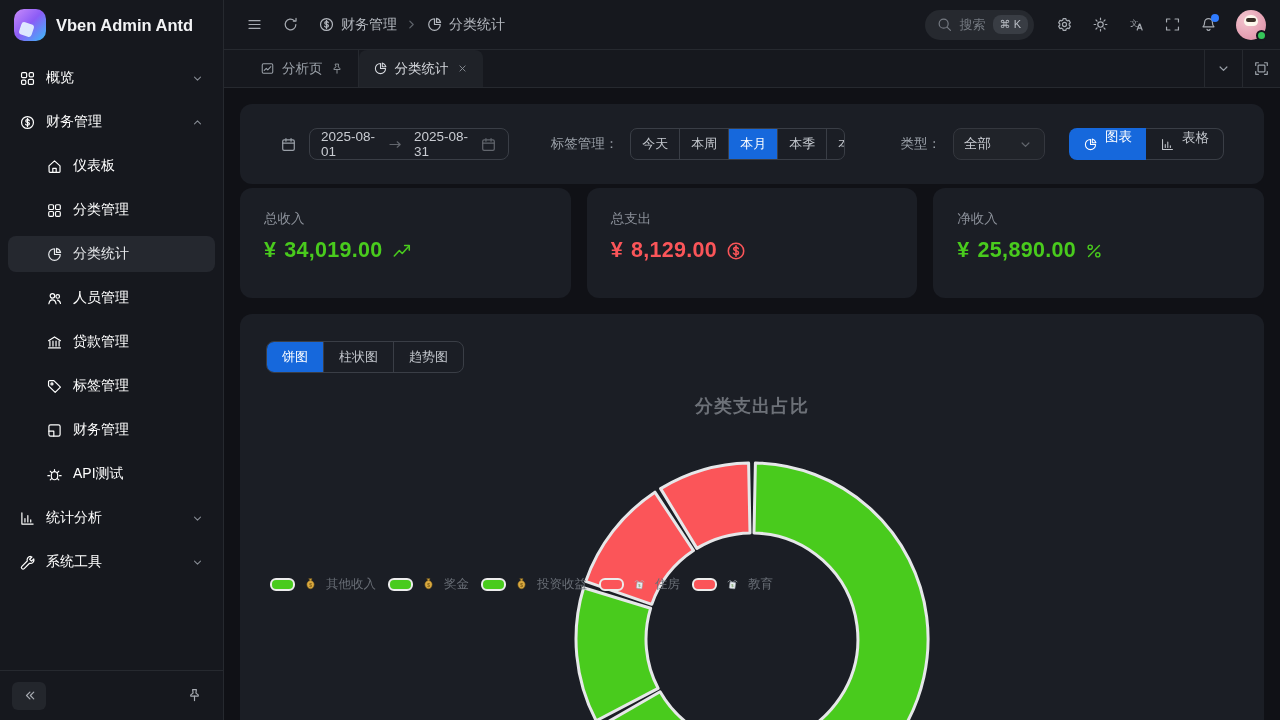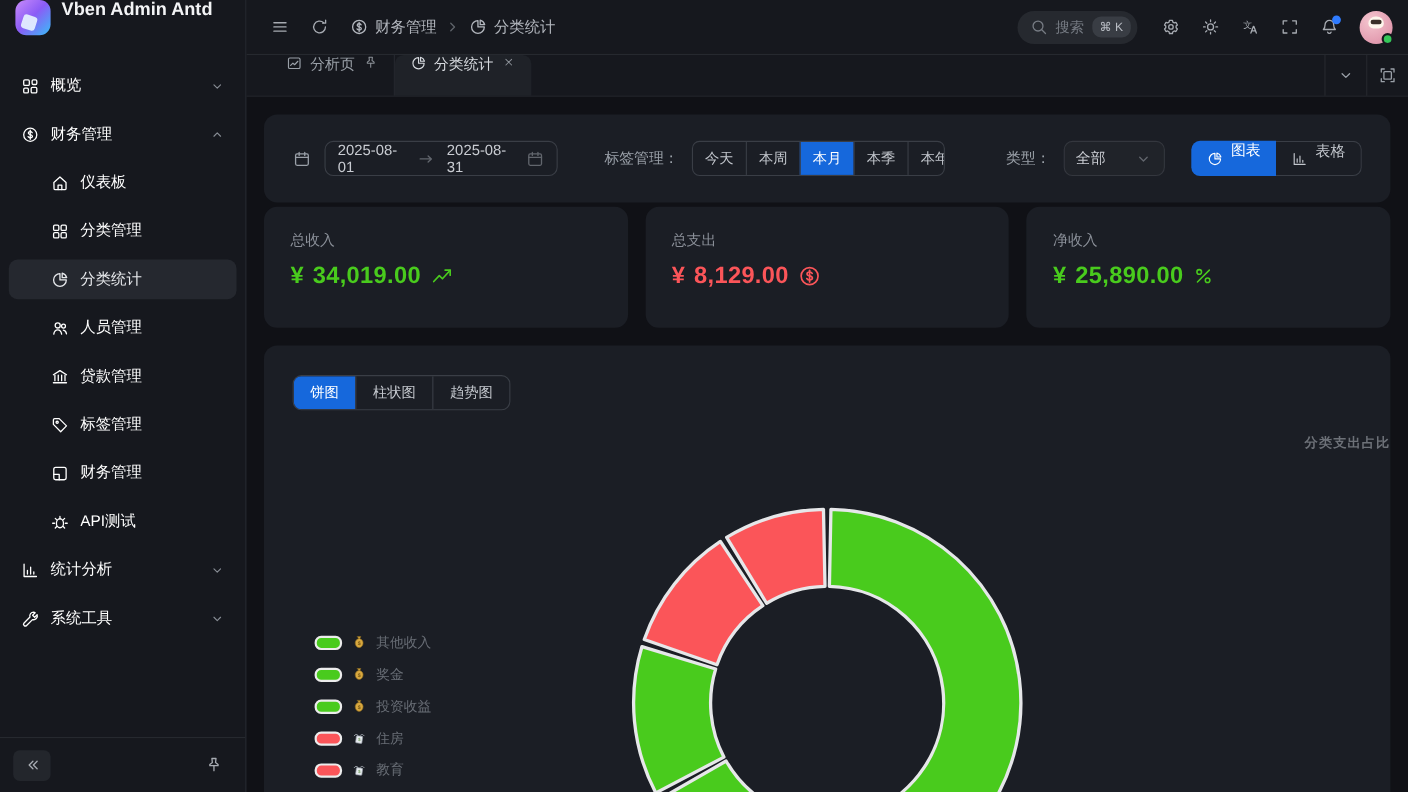--- a/index.html
+++ b/index.html
@@ -15,21 +15,21 @@
     --txt:#c9ccd2; --muted:#9aa0a8; --dim:#6b7078;
     --accent:#1668dc; --green:#49cb1d; --red:#fb5559;
     --item-active:#25282f;
   }
   svg{display:block}
   .ico{display:inline-flex;align-items:center;justify-content:center;color:inherit;flex:none}
 
   
   .sidebar{position:absolute;left:0;top:0;width:224px;height:720px;background:var(--panel);
     border-right:1px solid var(--border);display:flex;flex-direction:column;z-index:3}
-  .logo-row{height:50px;display:flex;gap:10px;padding:0 14px;flex:none}
+  .logo-row{height:50px;display:flex;align-items:center;gap:10px;padding:0 14px;flex:none}
   .logo-mark{width:32px;height:32px;border-radius:10px;flex:none;
     background:linear-gradient(135deg,#c98bfa 0%,#8b5cf6 48%,#38bdf8 100%);
     position:relative;overflow:hidden}
   .logo-mark::after{content:"";position:absolute;left:6px;bottom:5px;width:13px;height:13px;
     background:#e7f5ff;border-radius:3px;transform:rotate(18deg);opacity:.9}
   .logo-title{color:#f2f3f5;font-weight:700;font-size:16.5px;white-space:nowrap}
   .menu{flex:1;padding:10px 8px 0;overflow:hidden}
   .menu-item{height:36px;margin-bottom:8px;border-radius:8px;display:flex;align-items:center;
     gap:10px;color:#ffffff;cursor:pointer;padding:0 10px}
   .menu-item.l0{padding-left:11px}
@@ -63,35 +63,35 @@
     background:radial-gradient(circle at 35% 30%,#f4c6cf 0%,#e5a1b4 60%,#d98ca4 100%)}
   .avatar::before{content:"";position:absolute;left:8px;top:5px;width:14px;height:11px;border-radius:7px 7px 5px 5px;background:#fdf6ec}
   .avatar::after{content:"";position:absolute;left:10px;top:8px;width:10px;height:4px;border-radius:2px;background:#3a2f28}
   .dot-green{position:absolute;right:-1px;bottom:-1px;width:11px;height:11px;border-radius:50%;
     background:#35c759;border:2px solid var(--panel)}
 
   
   .tabbar{position:absolute;left:224px;top:50px;right:0;height:38px;background:var(--panel);
     border-bottom:1px solid var(--border);display:flex;align-items:stretch}
   .tabs{display:flex;align-items:stretch;padding-left:22px}
-  .tab{display:flex;align-items:flex-start;gap:7px;padding:0 14px;color:#9aa0a8;font-size:13.5px;
+  .tab{display:flex;align-items:center;gap:7px;padding:0 14px;color:#9aa0a8;font-size:13.5px;
     cursor:pointer;border-right:1px solid var(--border);white-space:nowrap}
   .tab.active{background:#1f2228;color:#d6d9de;border-radius:8px 8px 0 0;border-right:none}
   .tab .t-close,.tab .t-pin{color:#8b9097}
   .tab-tools{margin-left:auto;display:flex;align-items:stretch}
   .tab-tool{width:38px;display:flex;align-items:center;justify-content:center;color:#9aa0a8;
     border-left:1px solid var(--border);cursor:pointer}
 
   
   .content{position:absolute;left:224px;top:88px;right:0;height:632px;background:var(--bg);
     padding:16px;overflow:hidden}
   .card{background:var(--card);border-radius:12px}
 
   
-  .filter-card{height:80px;display:flex;align-items:center;padding:0 26px;gap:12px}
+  .filter-card{height:80px;display:flex;align-items:center;padding:0 40px;gap:12px}
   .cal-lead{color:#9aa0a8}
   .range-picker{height:32px;border:1px solid var(--border2);border-radius:8px;display:flex;
     align-items:center;gap:10px;padding:0 11px;color:#c9ccd2;font-size:13.5px;cursor:pointer}
   .range-picker .rp-arrow,.range-picker .rp-cal{color:#62666d}
   .flabel{color:#9aa0a8;font-size:13.5px;margin-left:30px;white-space:nowrap}
   .btn-group{display:flex;border:1px solid var(--border2);border-radius:7px;overflow:hidden}
   .qbtn{height:30px;padding:0 11px;display:flex;align-items:center;color:#c3c7cd;font-size:13px;
     cursor:pointer;border-left:1px solid var(--border2);white-space:nowrap}
   .qbtn:first-child{border-left:none}
   .qbtn.active{background:var(--accent);color:#fff}
@@ -114,24 +114,24 @@
   .stat-value.red{color:var(--red)}
 
   
   .chart-card{margin-top:16px;height:560px;position:relative;overflow:hidden}
   .chart-tabs{position:absolute;left:26px;top:27px;display:flex;border:1px solid var(--border2);
     border-radius:8px;overflow:hidden}
   .ctab{height:30px;padding:0 15px;display:flex;align-items:center;font-size:13px;color:#c3c7cd;
     cursor:pointer;border-left:1px solid var(--border2)}
   .ctab:first-child{border-left:none}
   .ctab.active{background:var(--accent);color:#fff}
-  .chart-title{position:absolute;top:80px;left:0;right:0;text-align:right;color:#6d7178;
-    font-size:12px;font-weight:700;letter-spacing:1px}
+  .chart-title{position:absolute;top:80px;left:0;right:0;text-align:center;color:#6d7178;
+    font-size:18px;font-weight:700;letter-spacing:1px}
   .donut-svg{position:absolute;left:0;top:60px}
-  .legend{position:absolute;left:46px;top:262px;display:flex;flex-direction:column;gap:12px}
+  .legend{position:absolute;left:30px;top:262px;display:flex;gap:12px}
   .legend-row{display:flex;align-items:center;gap:8px;cursor:pointer}
   .legend-swatch{width:25px;height:13px;border-radius:6px;border:2px solid #ececec}
   .legend-label{color:#686d75;font-size:12.5px}
 </style>
 </head>
 <body>
 
 <aside class="sidebar">
   <div class="logo-row">
     <div class="logo-mark"></div>

